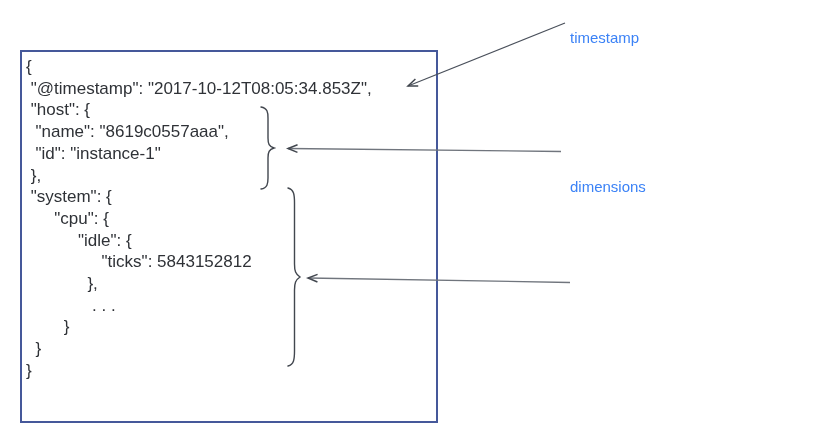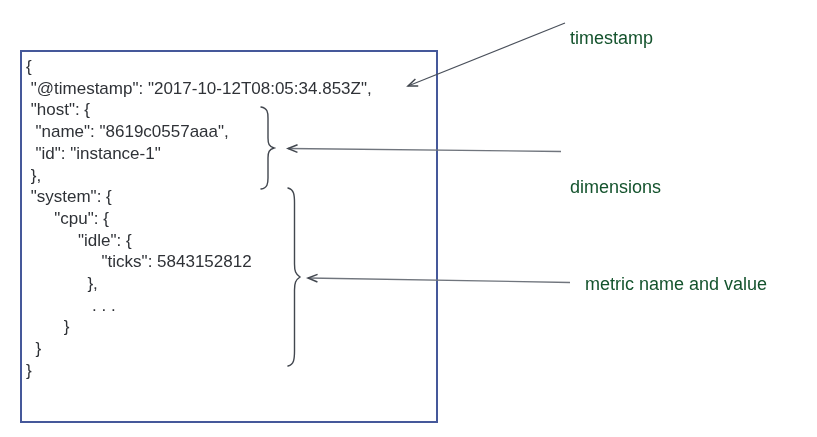--- a/index.html
+++ b/index.html
@@ -27,23 +27,23 @@
     top: 56px;
     margin: 0;
     font-family: "Liberation Sans", sans-serif;
     font-size: 17px;
     line-height: 21.7px;
     color: #2f3237;
     white-space: pre;
   }
   .anno-label {
     position: absolute;
-    font-size: 18px;
+    font-size: 15px;
     line-height: 22px;
-    color: #14532d;
+    color: #3b82f6;
     white-space: nowrap;
   }
   .label-timestamp { left: 570px; top: 27px; }
   .label-dimensions { left: 570px; top: 145px; margin-top: 31px; }
   .label-metric { left: 585px; top: 273px; }
   svg.overlay, svg.brace {
     position: absolute;
     pointer-events: none;
   }
   svg.overlay { left: 0; top: 0; }
@@ -89,15 +89,14 @@
     </defs>
     <line x1="565" y1="23" x2="408" y2="86" stroke="#4a505b" stroke-width="1.2" marker-end="url(#ah)"></line>
     <line x1="561" y1="151.5" x2="288" y2="148.5" stroke="#70757d" stroke-width="1.3" marker-end="url(#ah)"></line>
     <line x1="570" y1="282.5" x2="308" y2="278" stroke="#70757d" stroke-width="1.3" marker-end="url(#ah)"></line>
   </svg>
 
   <div class="anno-label label-timestamp">timestamp</div>
 
   <div class="anno-label label-dimensions">dimensions</div>
 
-  <div class="anno-label label-metric">metric name and value</div>
 
 </div>
 
 </body></html>

